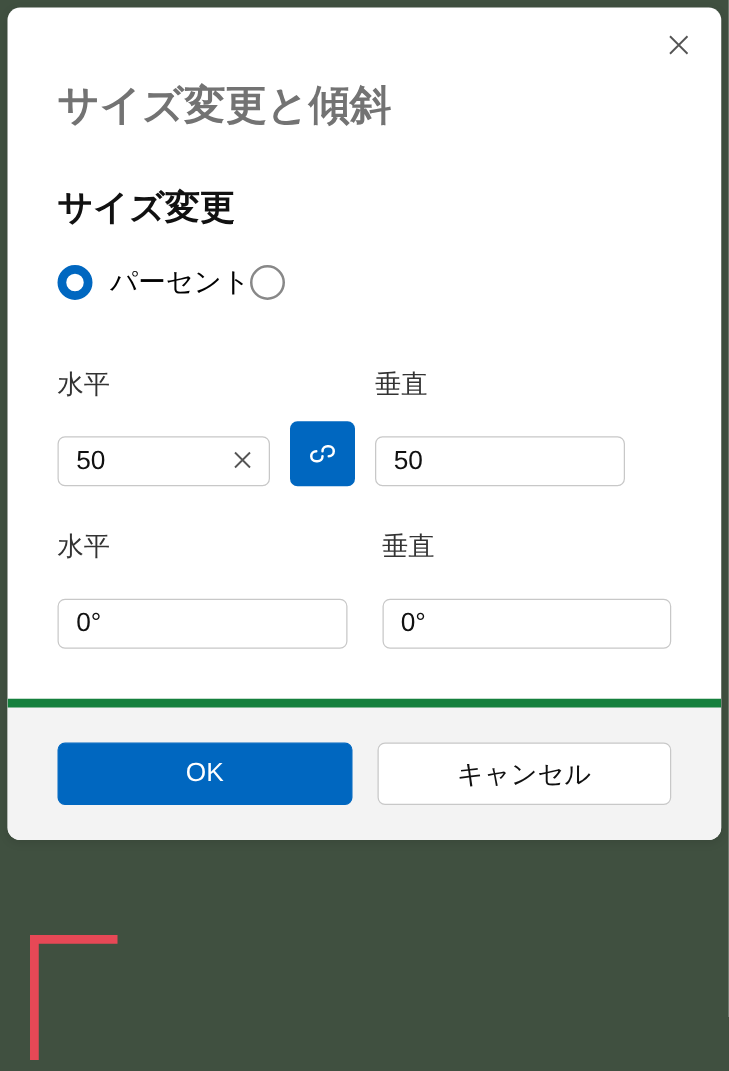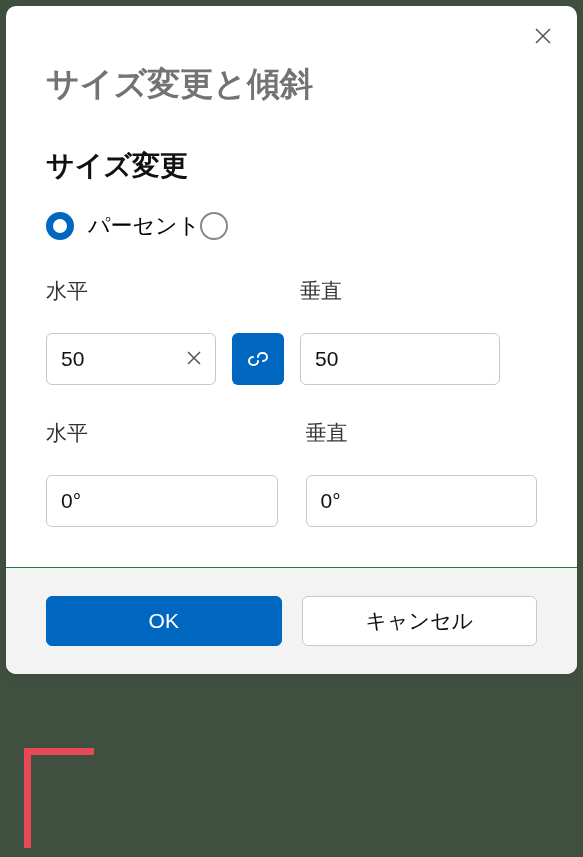--- a/index.html
+++ b/index.html
@@ -43,21 +43,21 @@
       margin-bottom: 40px;
     }
     .section-label {
       font-size: 28px;
       font-weight: 700;
       color: #111;
       margin-bottom: 26px;
     }
     .radio-row {
       display: flex;
-      margin-bottom: 36px;
+      margin-bottom: 52px;
     }
     .radio-item {
       display: flex;
       align-items: center;
       gap: 14px;
       font-size: 22px;
       cursor: pointer;
     }
     .radio {
       width: 28px; height: 28px;
@@ -82,21 +82,21 @@
     .col {
       display: flex;
       flex-direction: column;
       gap: 28px;
     }
     .field-label {
       font-size: 21px;
       color: #333;
     }
     .input {
-      height: 52px;
+      height: 40px;
       border: 1px solid #c8c8c8;
       border-radius: 6px;
       font-size: 21px;
       padding: 0 14px;
       display: flex;
       align-items: center;
       justify-content: space-between;
       background: #fff;
     }
     .input-text {
@@ -114,21 +114,21 @@
       display: flex;
       align-items: center;
       justify-content: center;
       cursor: pointer;
     }
     .footer {
       background: #f3f3f3;
       padding: 28px 40px;
       display: flex;
       gap: 20px;
-      border-top: 1px solid #15803d;
+      border-top: 7px solid #15803d;
     }
     .btn {
       flex: 1;
       height: 50px;
       border-radius: 6px;
       font-size: 21px;
       display: flex;
       align-items: center;
       justify-content: center;
       cursor: pointer;

